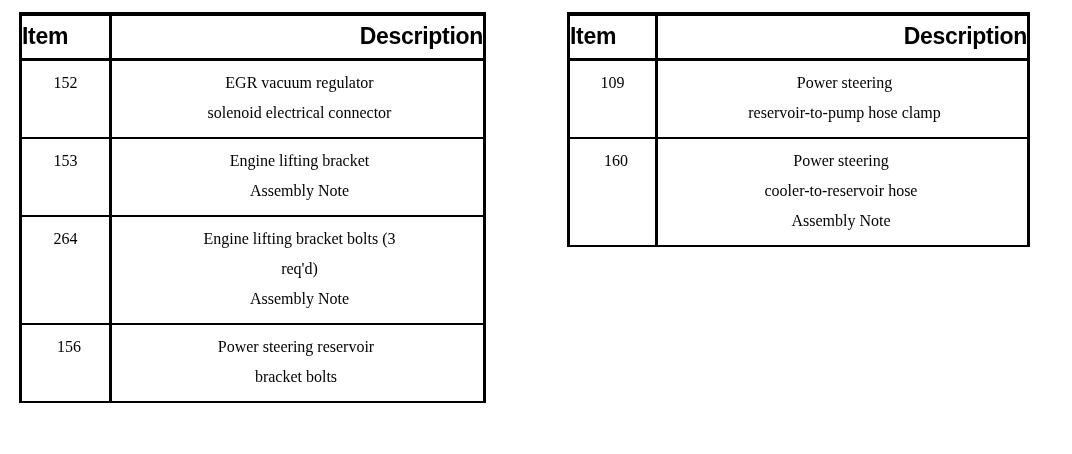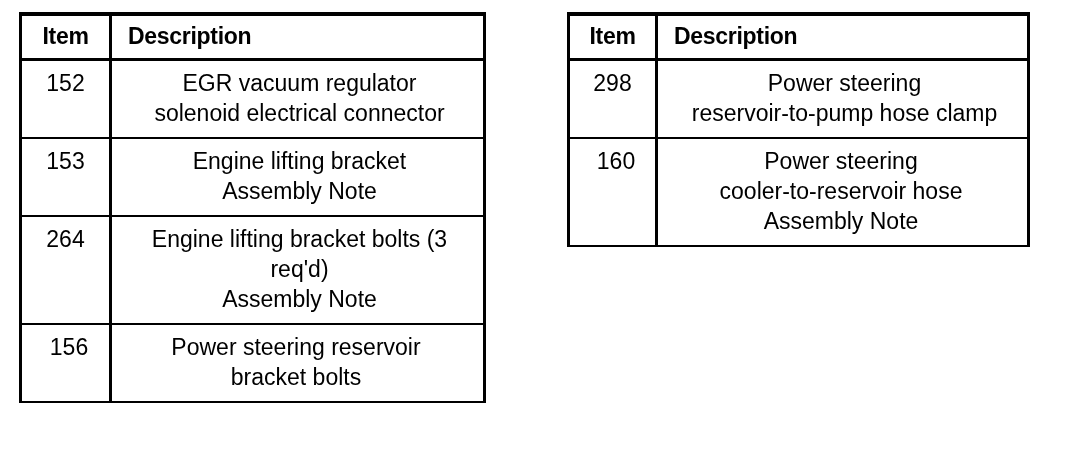--- a/index.html
+++ b/index.html
@@ -64,31 +64,32 @@
   .parts-table thead th {
     font-family: "Liberation Sans", "DejaVu Sans", sans-serif;
     font-weight: bold;
     font-size: 23px;
     line-height: 28px;
     letter-spacing: -0.3px;
     padding: 6px 0 8px 0;
     border-bottom: 3px solid #000;
   }
   .parts-table thead th.cell-item {
-    text-align: center;
+    text-align: left;
     border-right: 3px solid #000;
   }
   .parts-table thead th.cell-desc {
     padding-left: 16px;
+    text-align: right;
   }
 
   
   .parts-table tbody td {
-    font-family: Liberation Sans, sans-serif;
-    font-size: 23px;
+    font-family: Liberation Serif, serif;
+    font-size: 16px;
     line-height: 30px;
   }
   .parts-table tbody tr td {
     border-bottom: 2px solid #000;
   }
   .parts-table tbody tr:last-child td {
     border-bottom: 0;
     padding-left: 7px;
   }
   .parts-table tbody td.cell-item {
@@ -167,21 +168,21 @@
       <col class="col-desc-right">
     </colgroup>
     <thead>
       <tr>
         <th class="cell-item">Item</th>
         <th class="cell-desc">Description</th>
       </tr>
     </thead>
     <tbody>
       <tr>
-        <td class="cell-item">298</td>
+        <td class="cell-item">109</td>
         <td class="cell-desc">
           <span class="desc-line">Power steering</span>
           <span class="desc-line">reservoir-to-pump hose clamp</span>
         </td>
       </tr>
       <tr>
         <td class="cell-item">160</td>
         <td class="cell-desc">
           <span class="desc-line">Power steering</span>
           <span class="desc-line">cooler-to-reservoir hose</span>

